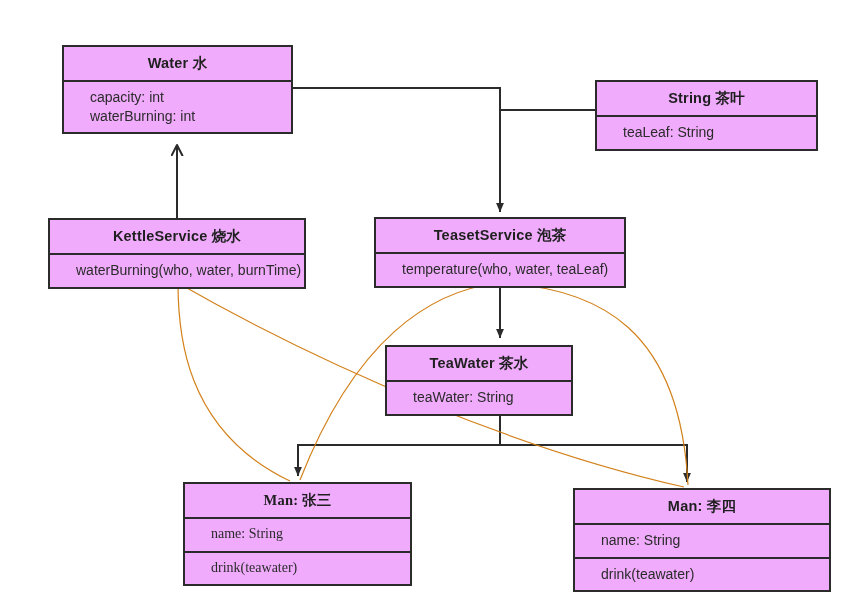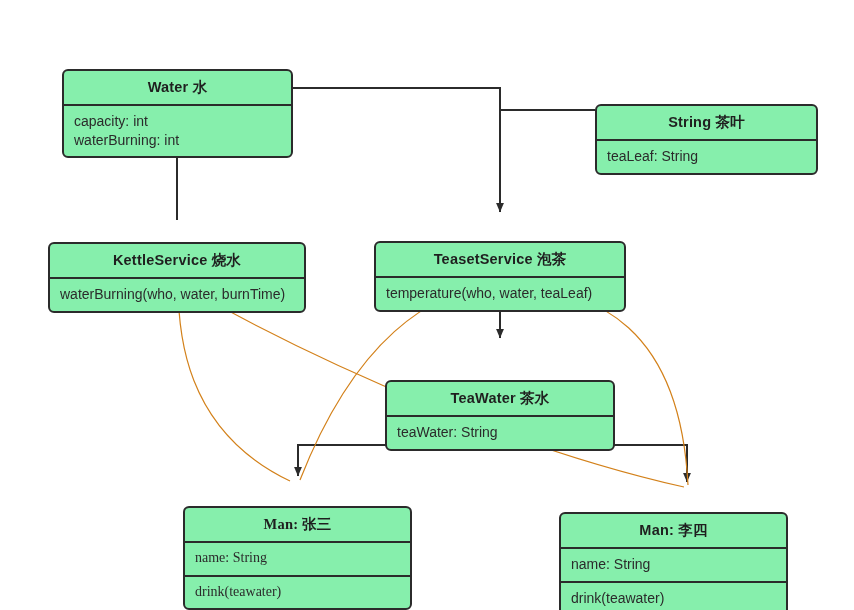--- a/index.html
+++ b/index.html
@@ -27,42 +27,41 @@
     left: 0;
     top: 0;
     width: 854px;
     height: 610px;
     pointer-events: none;
   }
   .class-box {
     position: absolute;
     box-sizing: border-box;
     border: 2px solid #2b2b2b;
-    border-radius: 6px;
-    background: #86efac;
+    border-radius: 0;
+    background: #f0abfc;
     overflow: hidden;
-    margin-top: 24px;
   }
   .class-title {
     box-sizing: border-box;
     width: 100%;
     text-align: center;
     font-weight: bold;
     font-size: 14.5px;
     line-height: 1.2;
     letter-spacing: 0.2px;
     padding: 8px 6px 8px 6px;
     border-bottom: 2px solid #2b2b2b;
     white-space: nowrap;
     color: #1f1f1f;
   }
   .class-section {
     box-sizing: border-box;
     width: 100%;
-    padding: 6px 10px 7px 10px;
+    padding: 6px 10px 7px 26px;
     font-size: 14px;
     line-height: 1.32;
     text-align: left;
     color: #2b2b2b;
     white-space: nowrap;
   }
   .class-section + .class-section {
     border-top: 2px solid #2b2b2b;
   }
   .attr-line {
@@ -135,38 +134,38 @@
     </div>
   </div>
 
   <div class="class-box" style="left:374px; top:217px; width:252px;">
     <div class="class-title">TeasetService 泡茶</div>
     <div class="class-section">
       <span class="attr-line">temperature(who, water, teaLeaf)</span>
     </div>
   </div>
 
-  <div class="class-box" style="left:385px; top:356px; width:230px;">
+  <div class="class-box" style="left:385px; top:345px; width:188px;">
     <div class="class-title">TeaWater 茶水</div>
     <div class="class-section">
       <span class="attr-line">teaWater: String</span>
     </div>
   </div>
 
   <div class="class-box" style="left:183px; top:482px; width:229px;font-family:Liberation Serif, serif;">
     <div class="class-title">Man: 张三</div>
     <div class="class-section">
       <span class="attr-line">name: String</span>
     </div>
     <div class="class-section">
       <span class="attr-line">drink(teawater)</span>
     </div>
   </div>
 
-  <div class="class-box" style="left:559px; top:488px; width:229px;">
+  <div class="class-box" style="left:573px; top:488px; width:258px;">
     <div class="class-title">Man: 李四</div>
     <div class="class-section">
       <span class="attr-line">name: String</span>
     </div>
     <div class="class-section">
       <span class="attr-line">drink(teawater)</span>
     </div>
   </div>
 
 </div>

